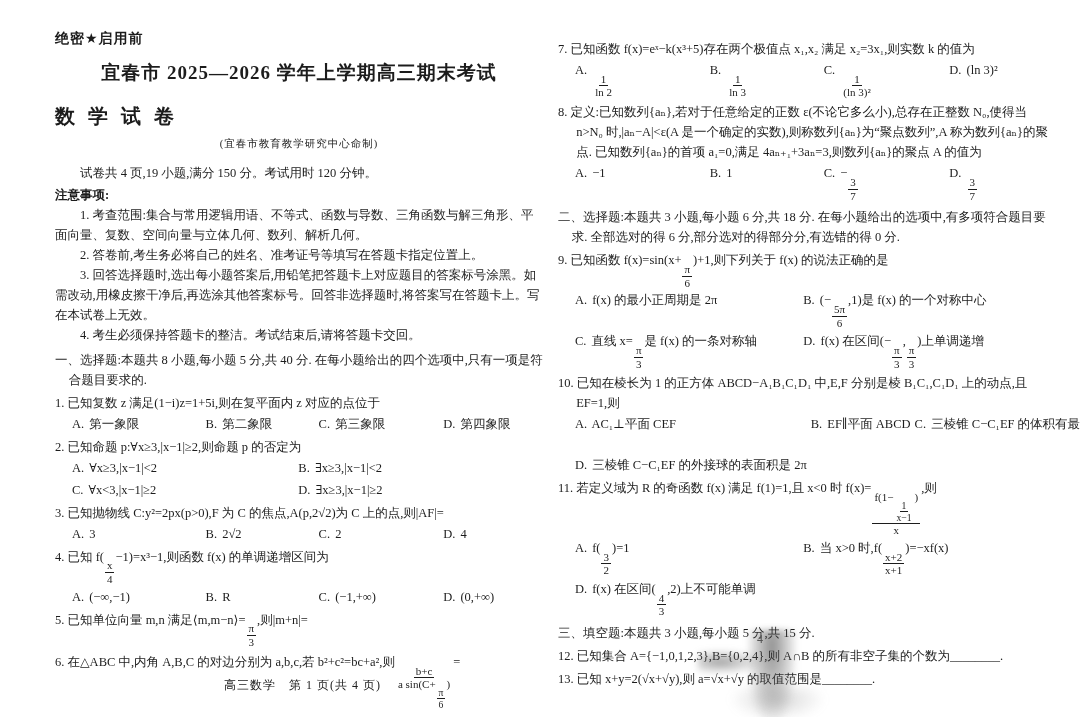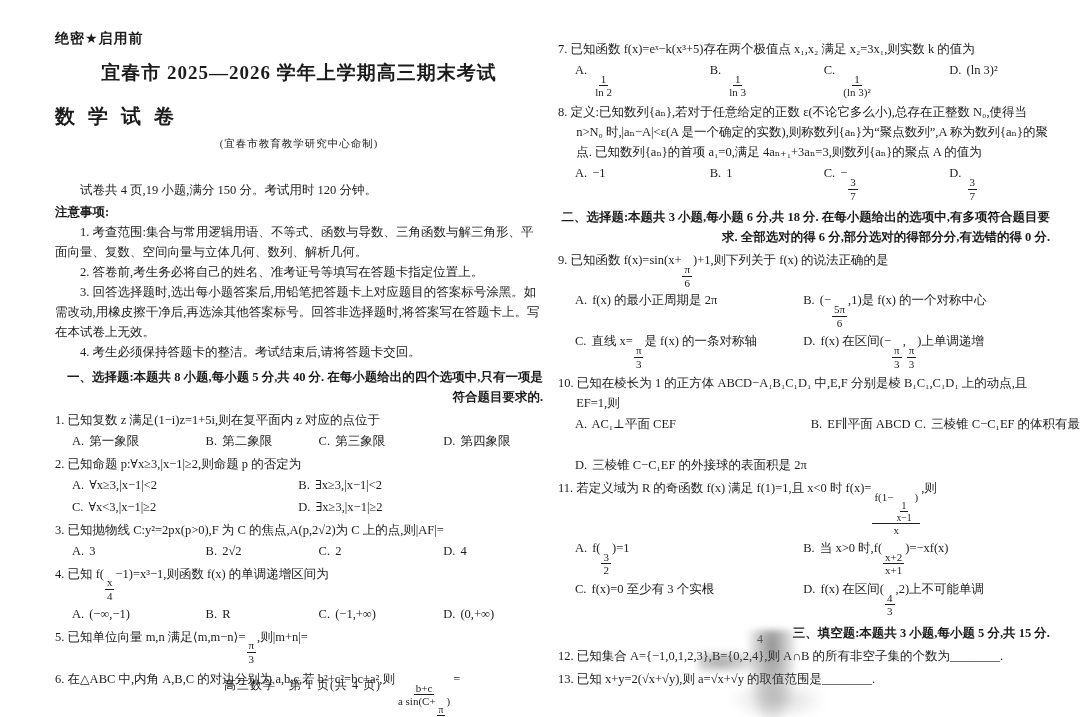--- a/index.html
+++ b/index.html
@@ -9,24 +9,24 @@
     font-family:"Liberation Serif","DejaVu Serif","DejaVu Sans",serif;
   }
   .page{position:absolute;inset:0;}
   .col{position:absolute;font-size:12.5px;line-height:1.6;}
   .col-left{left:55px;top:28px;width:488px;}
   .col-right{left:558px;top:36px;width:492px;}
   .classification{font-weight:bold;font-size:14px;letter-spacing:1px;}
   .title{font-size:19px;font-weight:bold;text-align:center;margin:8px 0 11px 0;letter-spacing:1px;}
   .subject{font-size:20px;font-weight:bold;margin:5px 0 0 0;letter-spacing:4px;}
   .issuer{text-align:center;font-size:10.5px;margin-top:4px;letter-spacing:1px;color:#222;}
-  .meta{margin-top:27px;text-indent:2em;}
+  .meta{margin-top:10px;text-indent:2em;}
   .notice-heading{font-weight:bold;margin-top:2px;}
   .notice{text-indent:2em;}
-  .section-head{font-weight:bold;margin-top:5px;padding-left:1.1em;text-indent:-1.1em;text-align:right;}
+  .section-head{font-weight:normal;margin-top:5px;padding-left:1.1em;text-indent:-1.1em;}
   .q{margin-top:3px;}
   .stem{padding-left:1.45em;text-indent:-1.45em;}
   .opts{display:grid;padding-left:1.35em;margin-top:1px;column-gap:4px;row-gap:2px;}
   .opts.c4{grid-template-columns:1.13fr 0.95fr 1.05fr 0.87fr;}
   .opts.c2{grid-template-columns:1fr 1.1fr;}
   .opts.c1{grid-template-columns:1fr 1fr 1fr;}
   .opt{white-space:nowrap;}
   .opt-label{margin-right:2px;}
   .frac{display:inline-flex;flex-direction:column;align-items:center;vertical-align:-0.8em;
         line-height:1.15;font-size:0.88em;margin:0 1px;text-indent:0;}
@@ -204,21 +204,20 @@
             </span>,则</div>
           <div class="opts c2">
             <span class="opt"><span class="opt-label">A.</span> f(<span class="frac">
                 <span class="fn">3</span>
                 <span class="fd">2</span>
               </span>)=1</span>
             <span class="opt"><span class="opt-label">B.</span> 当 x&gt;0 时,f(<span class="frac">
                 <span class="fn">x+2</span>
                 <span class="fd">x+1</span>
               </span>)=−xf(x)</span>
-            <span class="opt"><span class="opt-label">C.</span> f(x)=0 至少有 3 个实根</span>
             <span class="opt"><span class="opt-label">D.</span> f(x) 在区间(<span class="frac">
                 <span class="fn">4</span>
                 <span class="fd">3</span>
               </span>,2)上不可能单调</span>
           </div>
         </div>
         <div class="section-head">三、填空题:本题共 3 小题,每小题 5 分,共 15 分.</div>
         <div class="q">
           <div class="stem">12. 已知集合 A={−1,0,1,2,3},B={0,2,4},则 A∩B 的所有非空子集的个数为________.</div>
         </div>

